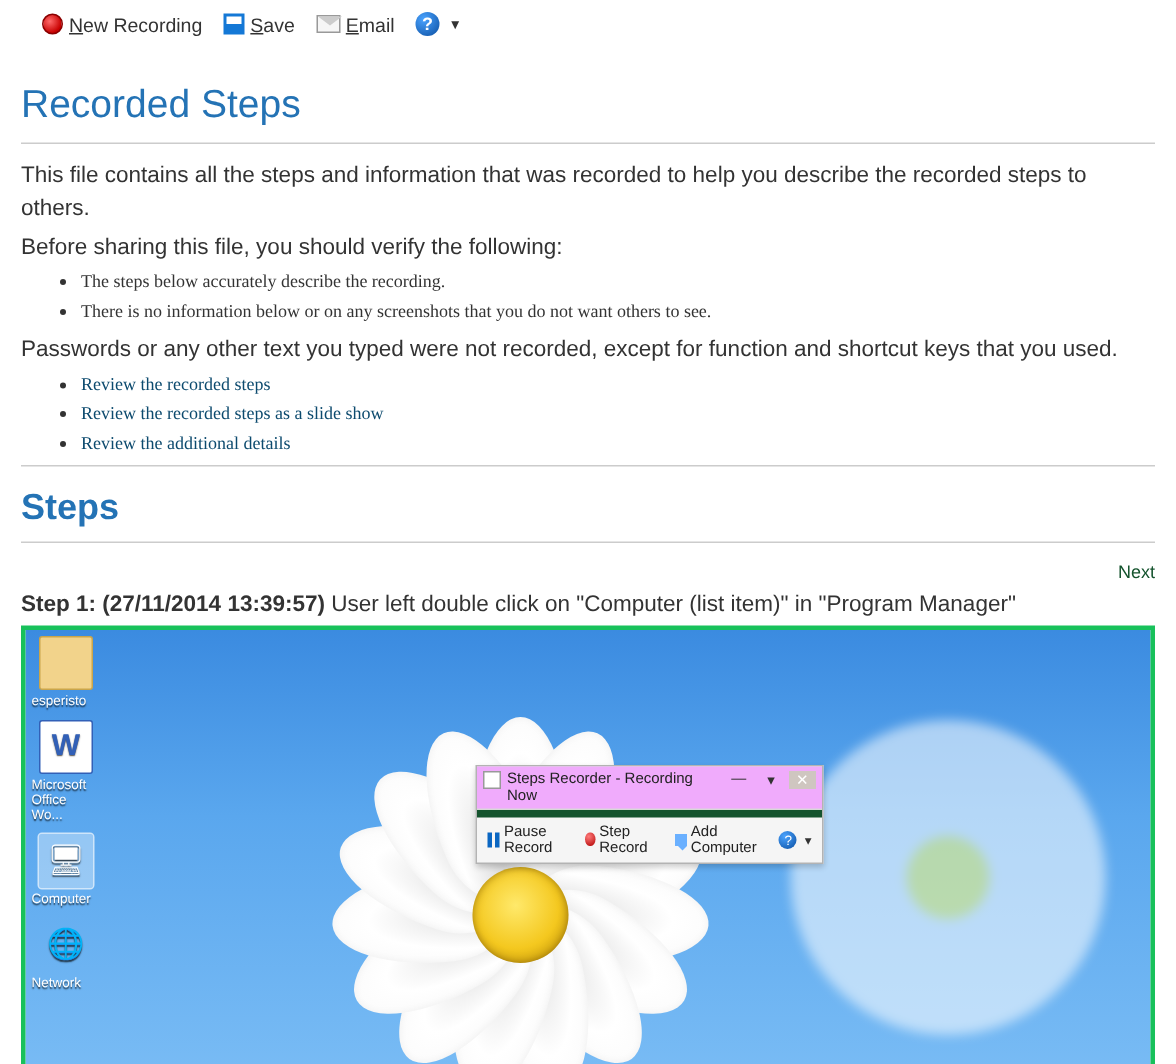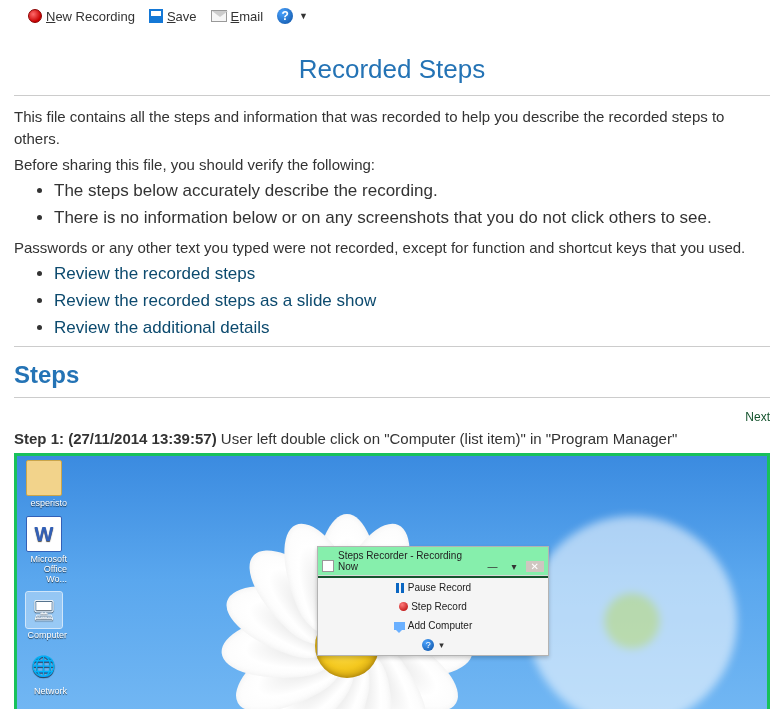--- a/index.html
+++ b/index.html
@@ -68,42 +68,42 @@
   }
   .dropdown-arrow {
     font-size: 9px; color: #333; margin-left: 2px;
   }
   .content { padding: 0 14px; }
   h1.page-title {
     color: #2473b5;
     font-weight: 400;
     font-size: 26px;
     margin: 22px 0 10px 0;
-    text-align: center;
   }
   hr.sep {
     border: none;
     border-top: 1px solid #ccc;
     margin: 6px 0 10px 0;
   }
   .para {
     color: #333;
     font-size: 15px;
     line-height: 1.45;
     margin: 4px 0;
   }
   ul.bullets {
     margin: 4px 0 6px 0;
     padding-left: 40px;
   }
   ul.bullets li {
-    font-size: 17px;
+    font-size: 12px;
     line-height: 1.45;
     list-style-type: disc;
     margin: 2px 0;
+    font-family: Liberation Serif, serif;
   }
   ul.bullets a { color: #0c4a6e; text-decoration: none; }
   h2.section-title {
     color: #2473b5;
     font-weight: 700;
     font-size: 24px;
     margin: 14px 0 8px 0;
   }
   .next-link-row {
     text-align: right;
@@ -127,21 +127,21 @@
   
   .desk-icons {
     position: absolute;
     top: 4px; left: 4px;
     display: flex;
     flex-direction: column;
     gap: 8px;
   }
   .desk-icon {
     width: 46px;
-    text-align: right;
+    text-align: left;
     color: #fff;
     font-size: 9px;
     text-shadow: 0 1px 1px rgba(0,0,0,.7);
   }
   .desk-icon .iconbox {
     width: 36px; height: 36px;
     margin: 0 auto 2px auto;
     border-radius: 2px;
     display: flex;
     align-items: center;
@@ -189,24 +189,24 @@
     top: 90px; left: 300px;
     width: 232px;
     background: #f5f5f5;
     border: 1px solid #b3b3b3;
     font-size: 10px;
     color: #222;
     box-shadow: 0 2px 4px rgba(0,0,0,.2);
   }
   .popup-titlebar {
     display: flex;
-    align-items: flex-end;
+    align-items: flex-start;
     padding: 3px 4px;
     gap: 4px;
-    background: #86efac;
+    background: #f0abfc;
     border-bottom: 1px solid #d8d8d8;
   }
   .popup-titlebar .appicon {
     width: 12px; height: 12px;
     background: #fff;
     border: 1px solid #999;
   }
   .popup-titlebar .title { flex: 1; }
   .popup-titlebar .winbtn {
     padding: 0 5px;
@@ -216,22 +216,21 @@
   }
   .popup-titlebar .winbtn.close {
     background: #cfc6c0;
     color: #fff;
   }
   .popup-toolbar {
     display: flex;
     align-items: center;
     padding: 3px 4px;
     gap: 6px;
-    border-top: 2px solid #14532d;
-    flex-direction: column;
+    border-top: 5px solid #14532d;
   }
   .popup-btn {
     display: flex; align-items: center; gap: 3px;
     padding: 1px 3px;
     background: #fff0;
     cursor: pointer;
   }
   .popup-btn .pause {
     width: 10px; height: 10px;
     display: flex; justify-content: center; gap: 2px;
@@ -287,21 +286,21 @@
 </div>
 
 <div class="content">
   <h1 class="page-title">Recorded Steps</h1>
   <hr class="sep">
 
   <div class="para">This file contains all the steps and information that was recorded to help you describe the recorded steps to others.</div>
   <div class="para">Before sharing this file, you should verify the following:</div>
   <ul class="bullets">
     <li>The steps below accurately describe the recording.</li>
-    <li>There is no information below or on any screenshots that you do not click others to see.</li>
+    <li>There is no information below or on any screenshots that you do not want others to see.</li>
   </ul>
   <div class="para">Passwords or any other text you typed were not recorded, except for function and shortcut keys that you used.</div>
   <ul class="bullets">
     <li><a href="#">Review the recorded steps</a></li>
     <li><a href="#">Review the recorded steps as a slide show</a></li>
     <li><a href="#">Review the additional details</a></li>
   </ul>
   <hr class="sep">
 
   <h2 class="section-title">Steps</h2>

